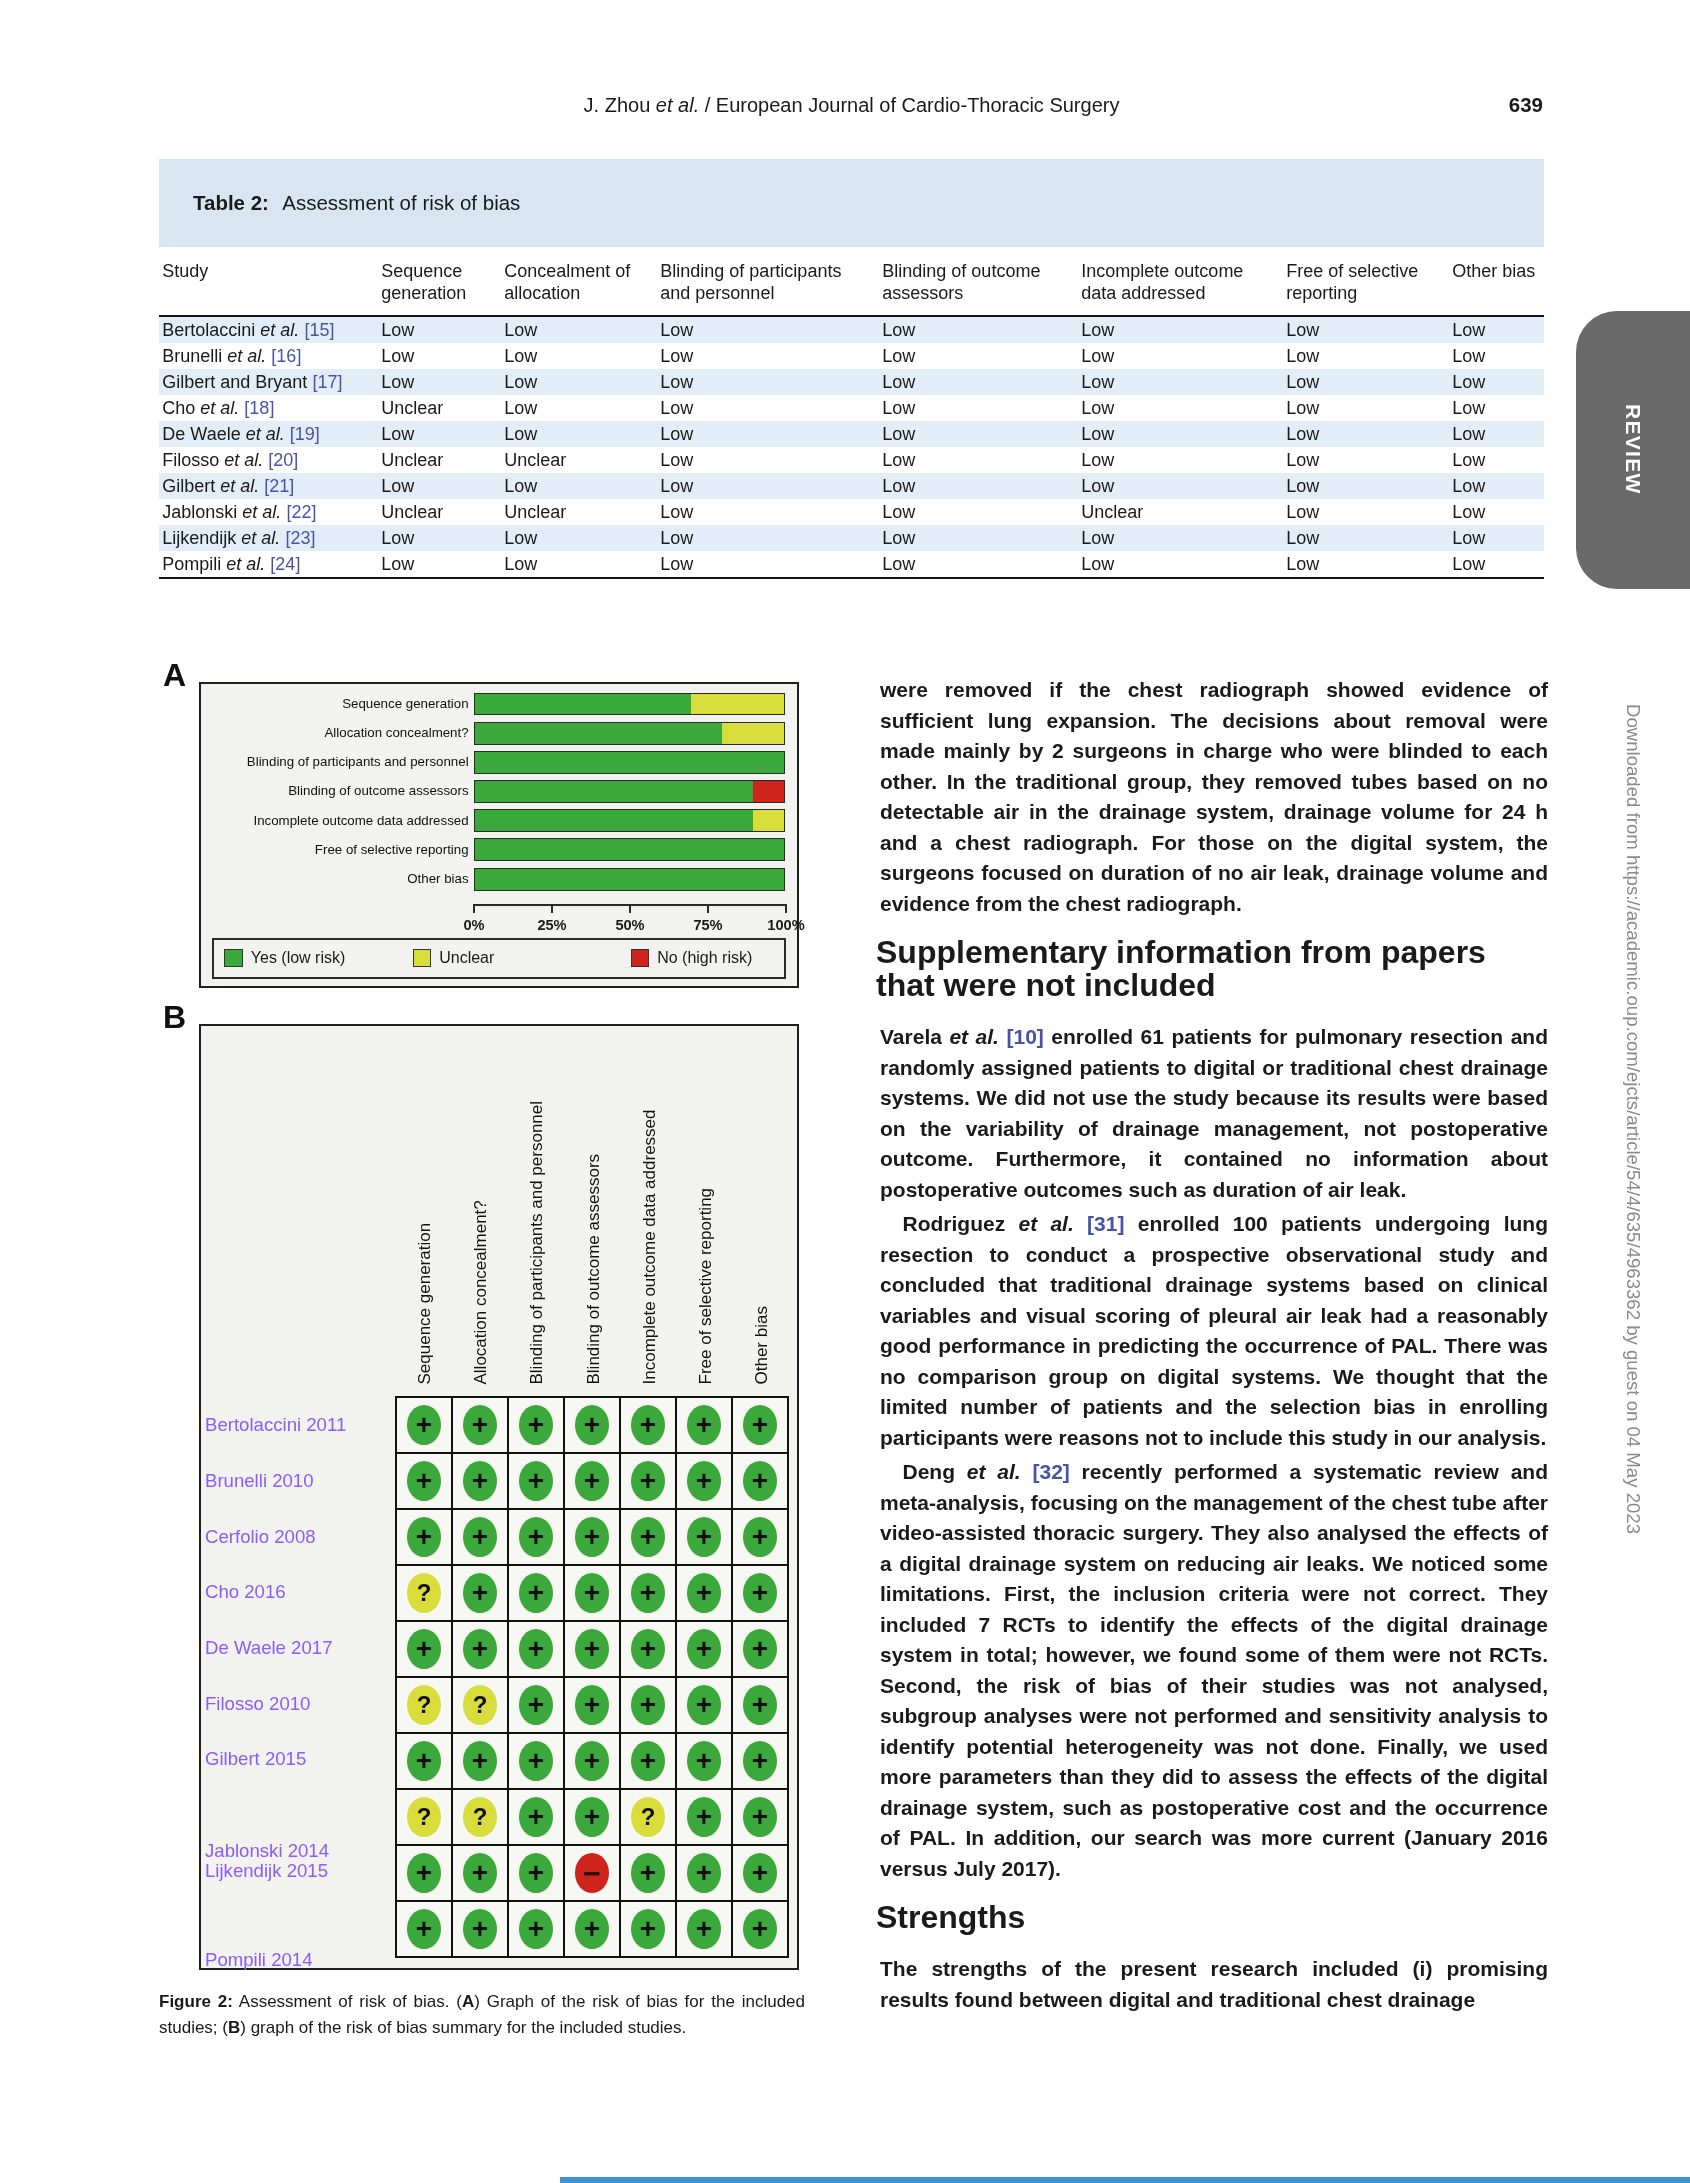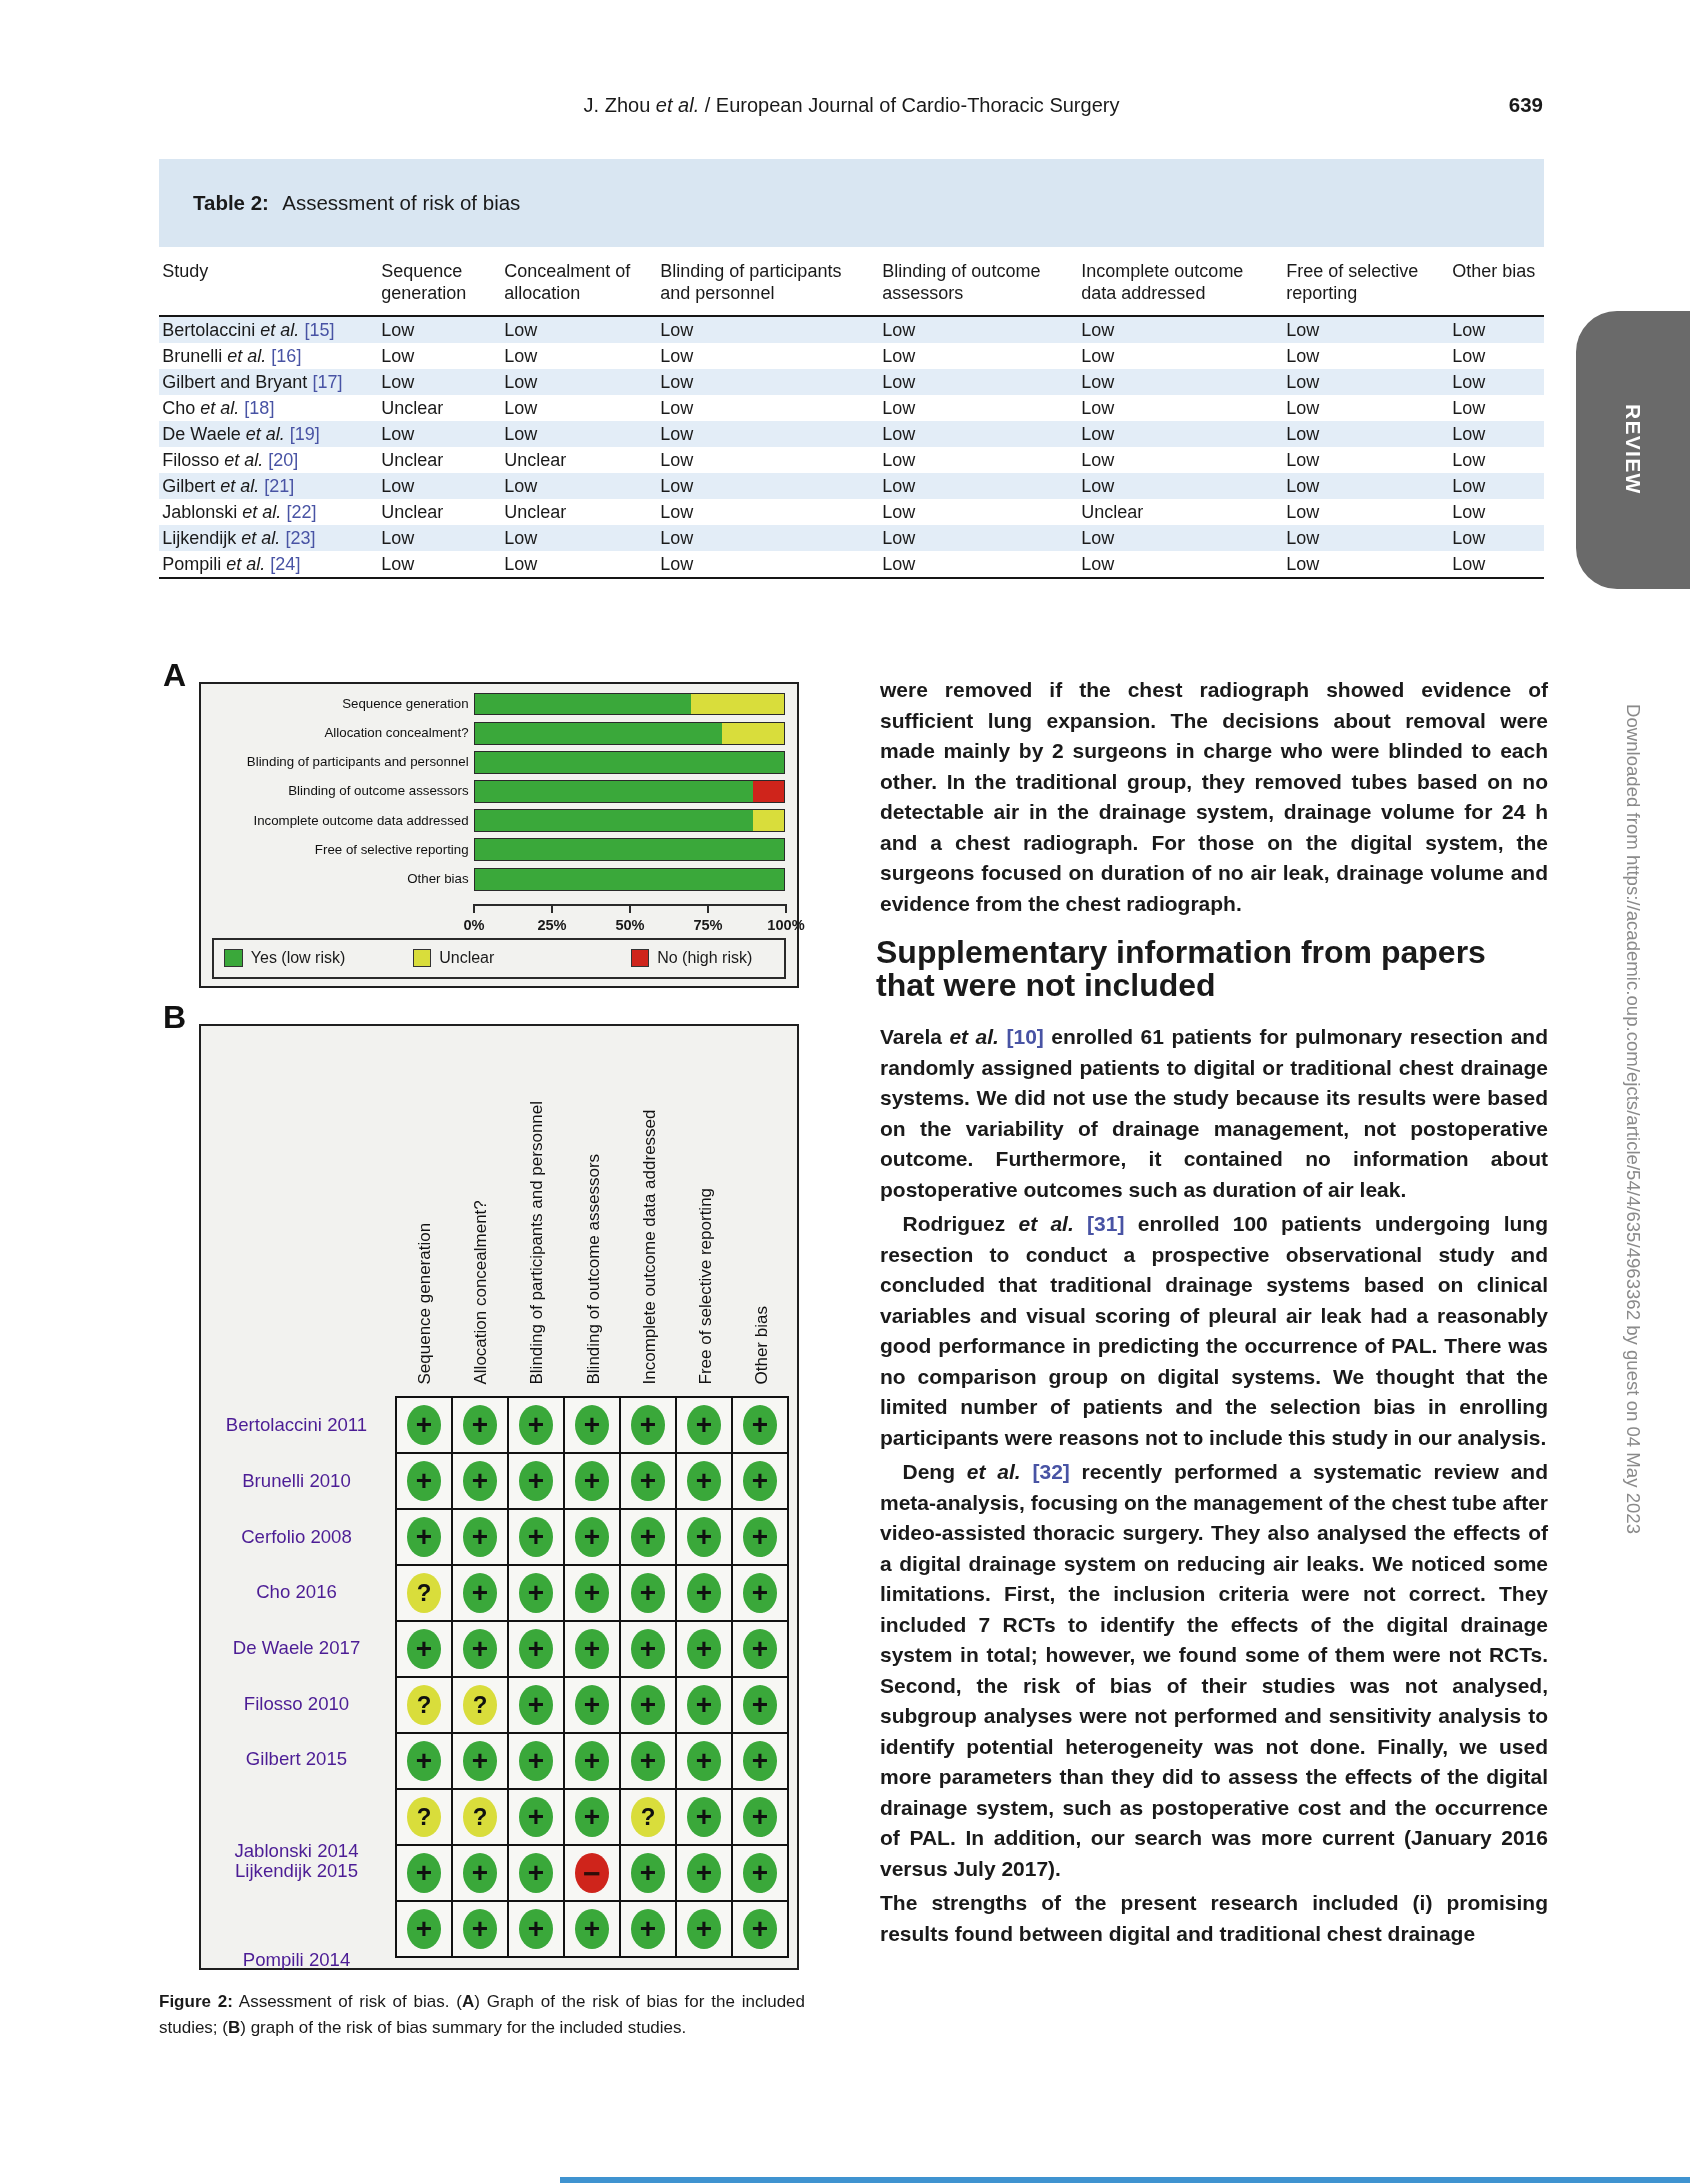--- a/index.html
+++ b/index.html
@@ -40,21 +40,21 @@
   #a-legend{position:absolute;left:10.6px;top:254px;width:574px;height:41px;border:2px solid #2a2a2a;box-sizing:border-box;}
   .lg-item{position:absolute;top:8.6px;display:flex;align-items:center;font-size:16px;}
   .sw{width:18.6px;height:18.6px;border:1.3px solid #333;box-sizing:border-box;margin-right:8px;}
   #b-grid{position:absolute;left:194px;top:370px;display:grid;grid-template-columns:repeat(7,56px);grid-auto-rows:56px;border:1.3px solid #111;background:#f7f7f4;}
   .b-cell{border:0.7px solid #111;display:flex;align-items:center;justify-content:center;}
   .circ{width:34px;height:40px;border-radius:50%;display:flex;align-items:center;justify-content:center;font-weight:bold;color:#101010;}
   .circ.low{background:#3aa83a;font-size:28px;}
   .circ.unclear{background:#d9dd3b;font-size:24px;}
   .circ.high{background:#cf241b;font-size:30.5px;color:#2f0d09;}
   .b-collabel{position:absolute;transform-origin:left bottom;transform:rotate(-90deg);white-space:nowrap;font-size:17px;line-height:22.5px;color:#111;}
-  .b-rowlabel{position:absolute;left:4px;width:183px;text-align:center;font-size:18.6px;line-height:29px;color:#4c1d95;}
+  .b-rowlabel{position:absolute;left:4px;width:183px;text-align:left;font-size:18.6px;line-height:29px;color:#8b5cf6;}
   
   #fig-caption{position:absolute;left:159px;top:1989px;width:646px;font-size:17px;line-height:26px;text-align:justify;}
   
   #right-col{position:absolute;left:876px;top:671px;width:676px;font-size:21px;line-height:30.5px;}
   .rc-p{text-align:justify;margin:4px;font-weight:bold;}
   .rc-p.indent{text-indent:22.5px;}
   .rc-h2{font-size:32px;font-weight:bold;line-height:33px;margin:17px 0 20px 0;}
   
   #review-tab{position:absolute;left:1576px;top:311px;width:119px;height:278px;background:#6a6a6a;border-radius:41px 0 0 41px;}
   #review-tab span{position:absolute;left:70px;top:93px;transform-origin:left top;transform:rotate(90deg);color:#fff;font-size:21px;font-weight:bold;letter-spacing:1.3px;line-height:25px;white-space:nowrap;}
@@ -485,20 +485,21 @@
     </div>
 
   <div id="fig-caption"><span class="seg-b">Figure 2:</span><span> Assessment of risk of bias. (</span><span class="seg-b">A</span><span>) Graph of the risk of bias for the included studies; (</span><span class="seg-b">B</span><span>) graph of the risk of bias summary for the included studies.</span></div>
 
   <div id="right-col">
       <div class="rc-p"><span>were removed if the chest radiograph showed evidence of sufficient lung expansion. The decisions about removal were made mainly by 2 surgeons in charge who were blinded to each other. In the traditional group, they removed tubes based on no detectable air in the drainage system, drainage volume for 24 h and a chest radiograph. For those on the digital system, the surgeons focused on duration of no air leak, drainage volume and evidence from the chest radiograph.</span></div>
       <div class="rc-h2">Supplementary information from papers that were not included</div>
       <div class="rc-p"><span>Varela </span><span class="seg-i">et al.</span><span> </span><span class="seg-ref">[10]</span><span> enrolled 61 patients for pulmonary resection and randomly assigned patients to digital or traditional chest drainage systems. We did not use the study because its results were based on the variability of drainage management, not postoperative outcome. Furthermore, it contained no information about postoperative outcomes such as duration of air leak.</span></div>
       <div class="rc-p indent"><span>Rodriguez </span><span class="seg-i">et al.</span><span> </span><span class="seg-ref">[31]</span><span> enrolled 100 patients undergoing lung resection to conduct a prospective observational study and concluded that traditional drainage systems based on clinical variables and visual scoring of pleural air leak had a reasonably good performance in predicting the occurrence of PAL. There was no comparison group on digital systems. We thought that the limited number of patients and the selection bias in enrolling participants were reasons not to include this study in our analysis.</span></div>
       <div class="rc-p indent"><span>Deng </span><span class="seg-i">et al.</span><span> </span><span class="seg-ref">[32]</span><span> recently performed a systematic review and meta-analysis, focusing on the management of the chest tube after video-assisted thoracic surgery. They also analysed the effects of a digital drainage system on reducing air leaks. We noticed some limitations. First, the inclusion criteria were not correct. They included 7 RCTs to identify the effects of the digital drainage system in total; however, we found some of them were not RCTs. Second, the risk of bias of their studies was not analysed, subgroup analyses were not performed and sensitivity analysis to identify potential heterogeneity was not done. Finally, we used more parameters than they did to assess the effects of the digital drainage system, such as postoperative cost and the occurrence of PAL. In addition, our search was more current (January 2016 versus July 2017).</span></div>
+      <div class="rc-h2">Strengths</div>
       <div class="rc-p"><span>The strengths of the present research included (i) promising results found between digital and traditional chest drainage</span></div>
     </div>
 
   <div id="review-tab">
       <span>REVIEW</span>
     </div>
   <div id="watermark">Downloaded from https://academic.oup.com/ejcts/article/54/4/635/4963362 by guest on 04 May 2023</div>
   <div id="bottom-bar"></div>
 
 </div>

